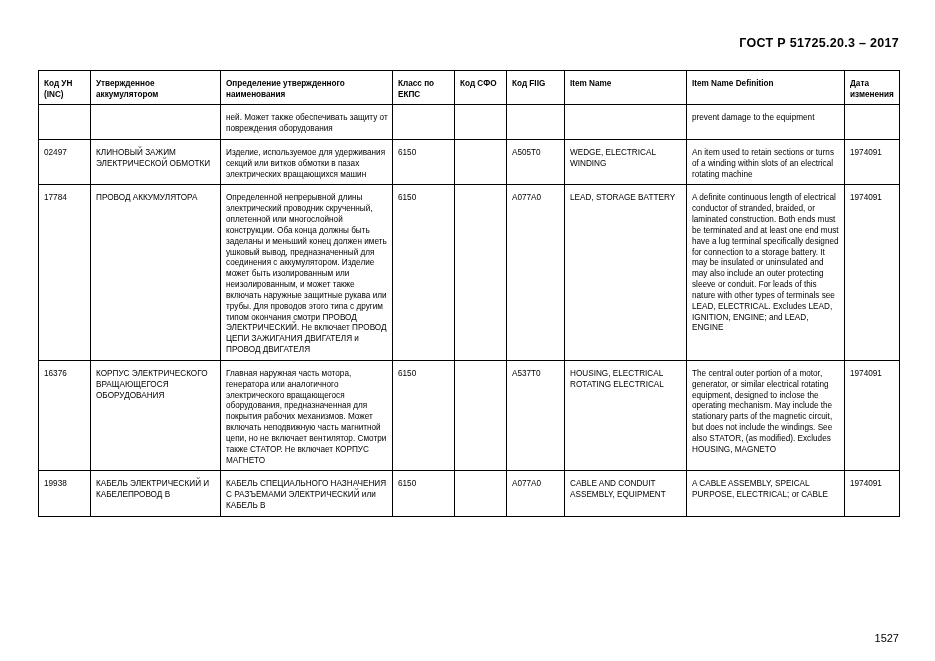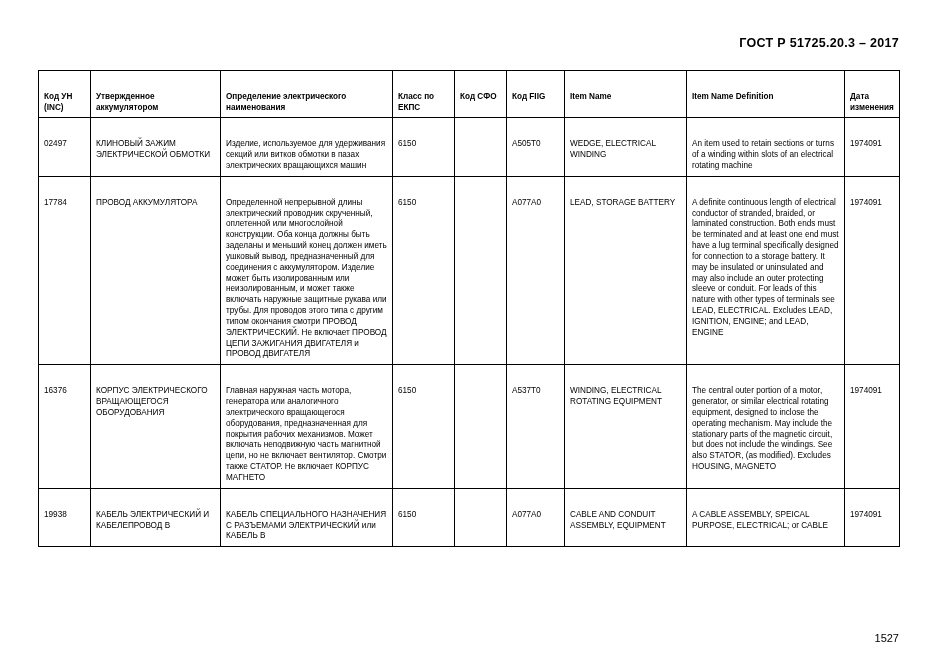--- a/index.html
+++ b/index.html
@@ -36,21 +36,21 @@
     width: 861px;
   }
   table.gost {
     border-collapse: collapse;
     table-layout: fixed;
     width: 861px;
   }
   table.gost td, table.gost th {
     border: 1px solid #000000;
     vertical-align: top;
-    padding: 21px 4px 4px 5px;
+    padding: 8px 4px 4px 5px;
     font-size: 8.2px;
     line-height: 1.32;
     text-align: left;
     font-weight: normal;
   }
   table.gost th {
     font-weight: bold;
     font-size: 8.2px;
     line-height: 1.3;
   }
@@ -88,30 +88,41 @@
           <col class="c4">
           <col class="c5">
           <col class="c6">
           <col class="c7">
           <col class="c8">
       </colgroup>
       <thead>
         <tr>
           <th>Код УН (INC)</th>
           <th>Утвержденное аккумулятором</th>
-          <th>Определение электрического наименования</th>
+          <th>Определение утвержденного наименования</th>
           <th>Класс по ЕКПС</th>
           <th>Код СФО</th>
           <th>Код FIIG</th>
           <th>Item Name</th>
           <th>Item Name Definition</th>
           <th>Дата изменения</th>
         </tr>
       </thead>
       <tbody>
+        <tr>
+          <td></td>
+          <td></td>
+          <td>ней. Может также обеспечивать защиту от повреждения оборудования</td>
+          <td></td>
+          <td></td>
+          <td></td>
+          <td></td>
+          <td>prevent damage to the equipment</td>
+          <td></td>
+        </tr>
         <tr>
           <td>02497</td>
           <td>КЛИНОВЫЙ ЗАЖИМ ЭЛЕКТРИЧЕСКОЙ ОБМОТКИ</td>
           <td>Изделие, используемое для удерживания секций или витков обмотки в пазах электрических вращающихся машин</td>
           <td>6150</td>
           <td></td>
           <td>A505T0</td>
           <td>WEDGE, ELECTRICAL WINDING</td>
           <td>An item used to retain sections or turns of a winding within slots of an electrical rotating machine</td>
           <td>1974091</td>
@@ -127,21 +138,21 @@
           <td>A definite continuous length of electrical conductor of stranded, braided, or laminated construction. Both ends must be terminated and at least one end must have a lug terminal specifically designed for connection to a storage battery. It may be insulated or uninsulated and may also include an outer protecting sleeve or conduit. For leads of this nature with other types of terminals see LEAD, ELECTRICAL.  Excludes LEAD, IGNITION, ENGINE; and LEAD, ENGINE</td>
           <td>1974091</td>
         </tr>
         <tr>
           <td>16376</td>
           <td>КОРПУС ЭЛЕКТРИЧЕСКОГО ВРАЩАЮЩЕГОСЯ ОБОРУДОВАНИЯ</td>
           <td>Главная наружная часть мотора, генератора или аналогичного электрического вращающегося оборудования, предназначенная для покрытия рабочих механизмов. Может включать неподвижную часть магнитной цепи, но не включает вентилятор. Смотри также СТАТОР. Не включает КОРПУС МАГНЕТО</td>
           <td>6150</td>
           <td></td>
           <td>A537T0</td>
-          <td>WINDING, ELECTRICAL ROTATING EQUIPMENT</td>
+          <td>HOUSING, ELECTRICAL ROTATING ELECTRICAL</td>
           <td>The central outer portion of a motor, generator, or similar electrical rotating equipment, designed to inclose the operating mechanism. May include the stationary parts of the magnetic circuit, but does not include the windings. See also STATOR, (as modified). Excludes HOUSING, MAGNETO</td>
           <td>1974091</td>
         </tr>
         <tr>
           <td>19938</td>
           <td>КАБЕЛЬ ЭЛЕКТРИЧЕСКИЙ И КАБЕЛЕПРОВОД В</td>
           <td>КАБЕЛЬ СПЕЦИАЛЬНОГО НАЗНАЧЕНИЯ С РАЗЪЕМАМИ ЭЛЕКТРИЧЕСКИЙ или КАБЕЛЬ В</td>
           <td>6150</td>
           <td></td>
           <td>A077A0</td>

